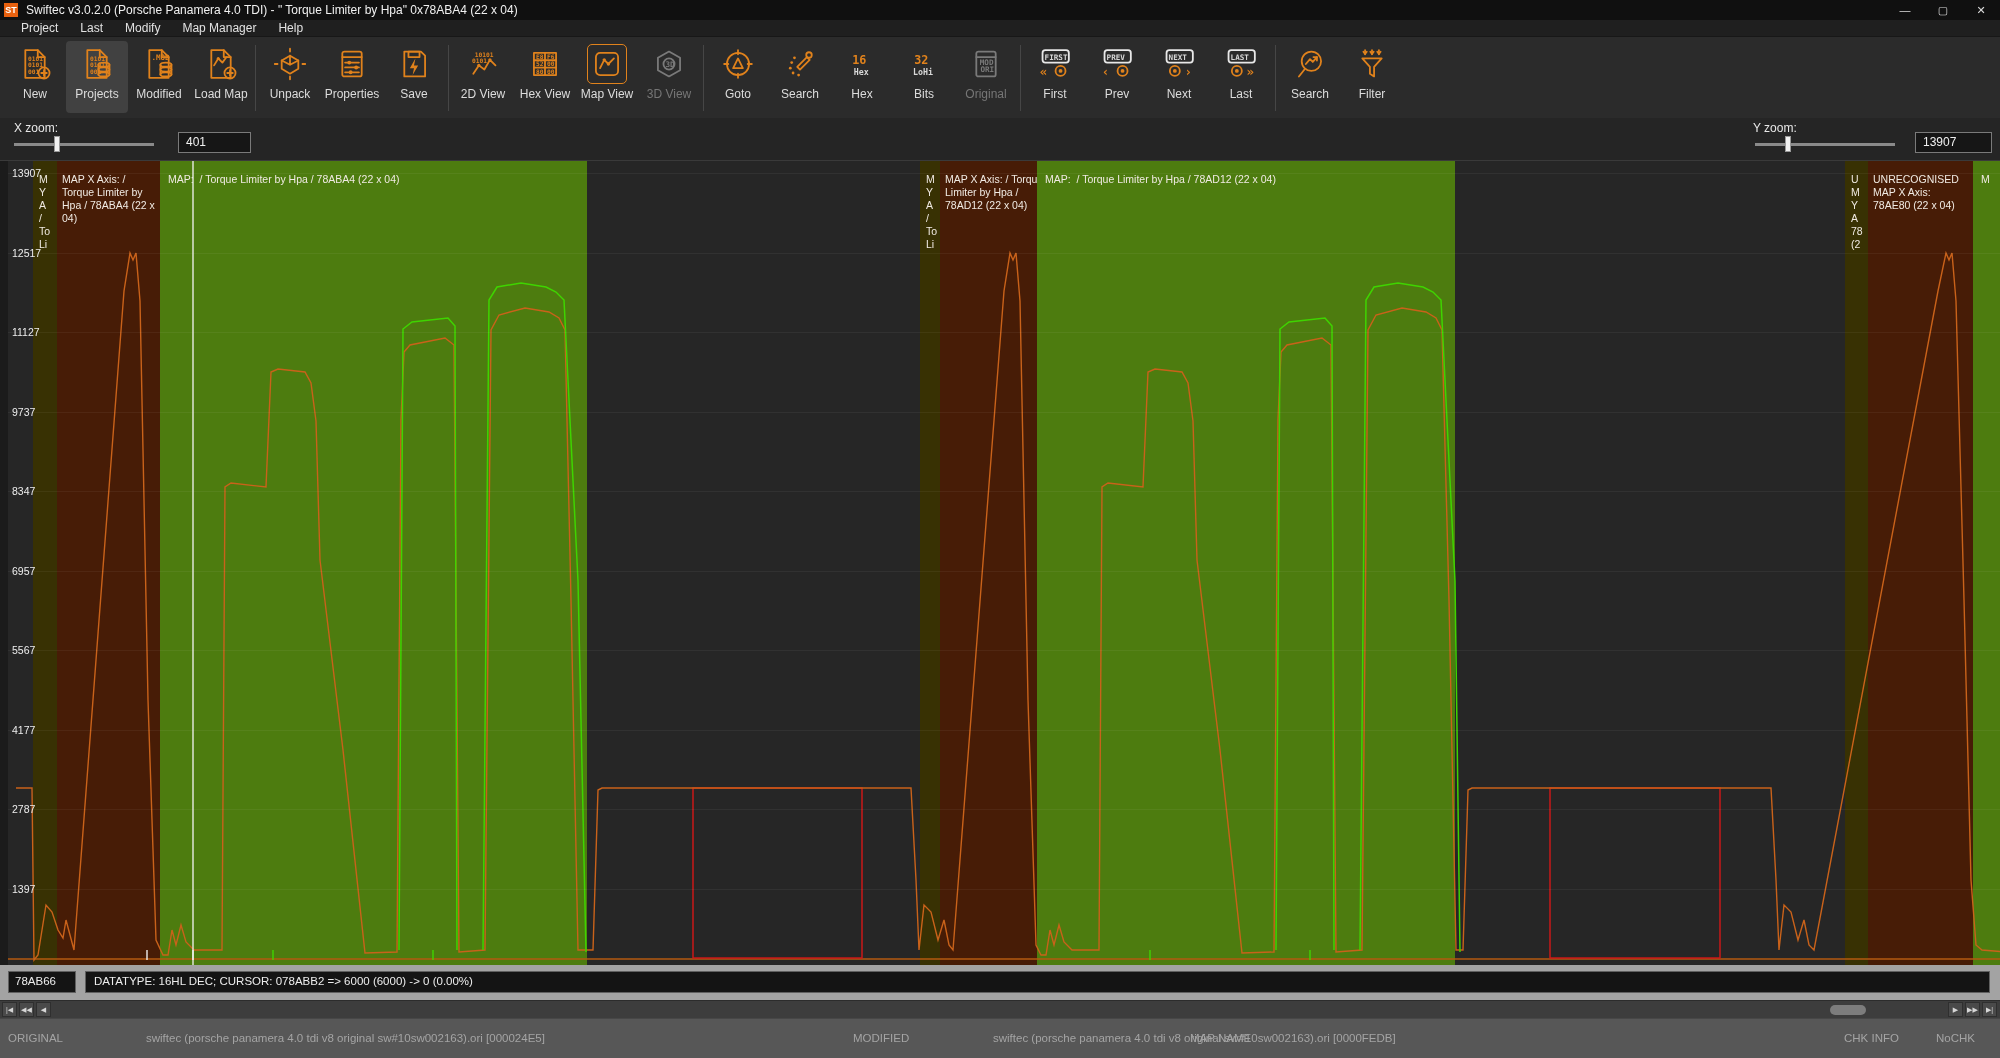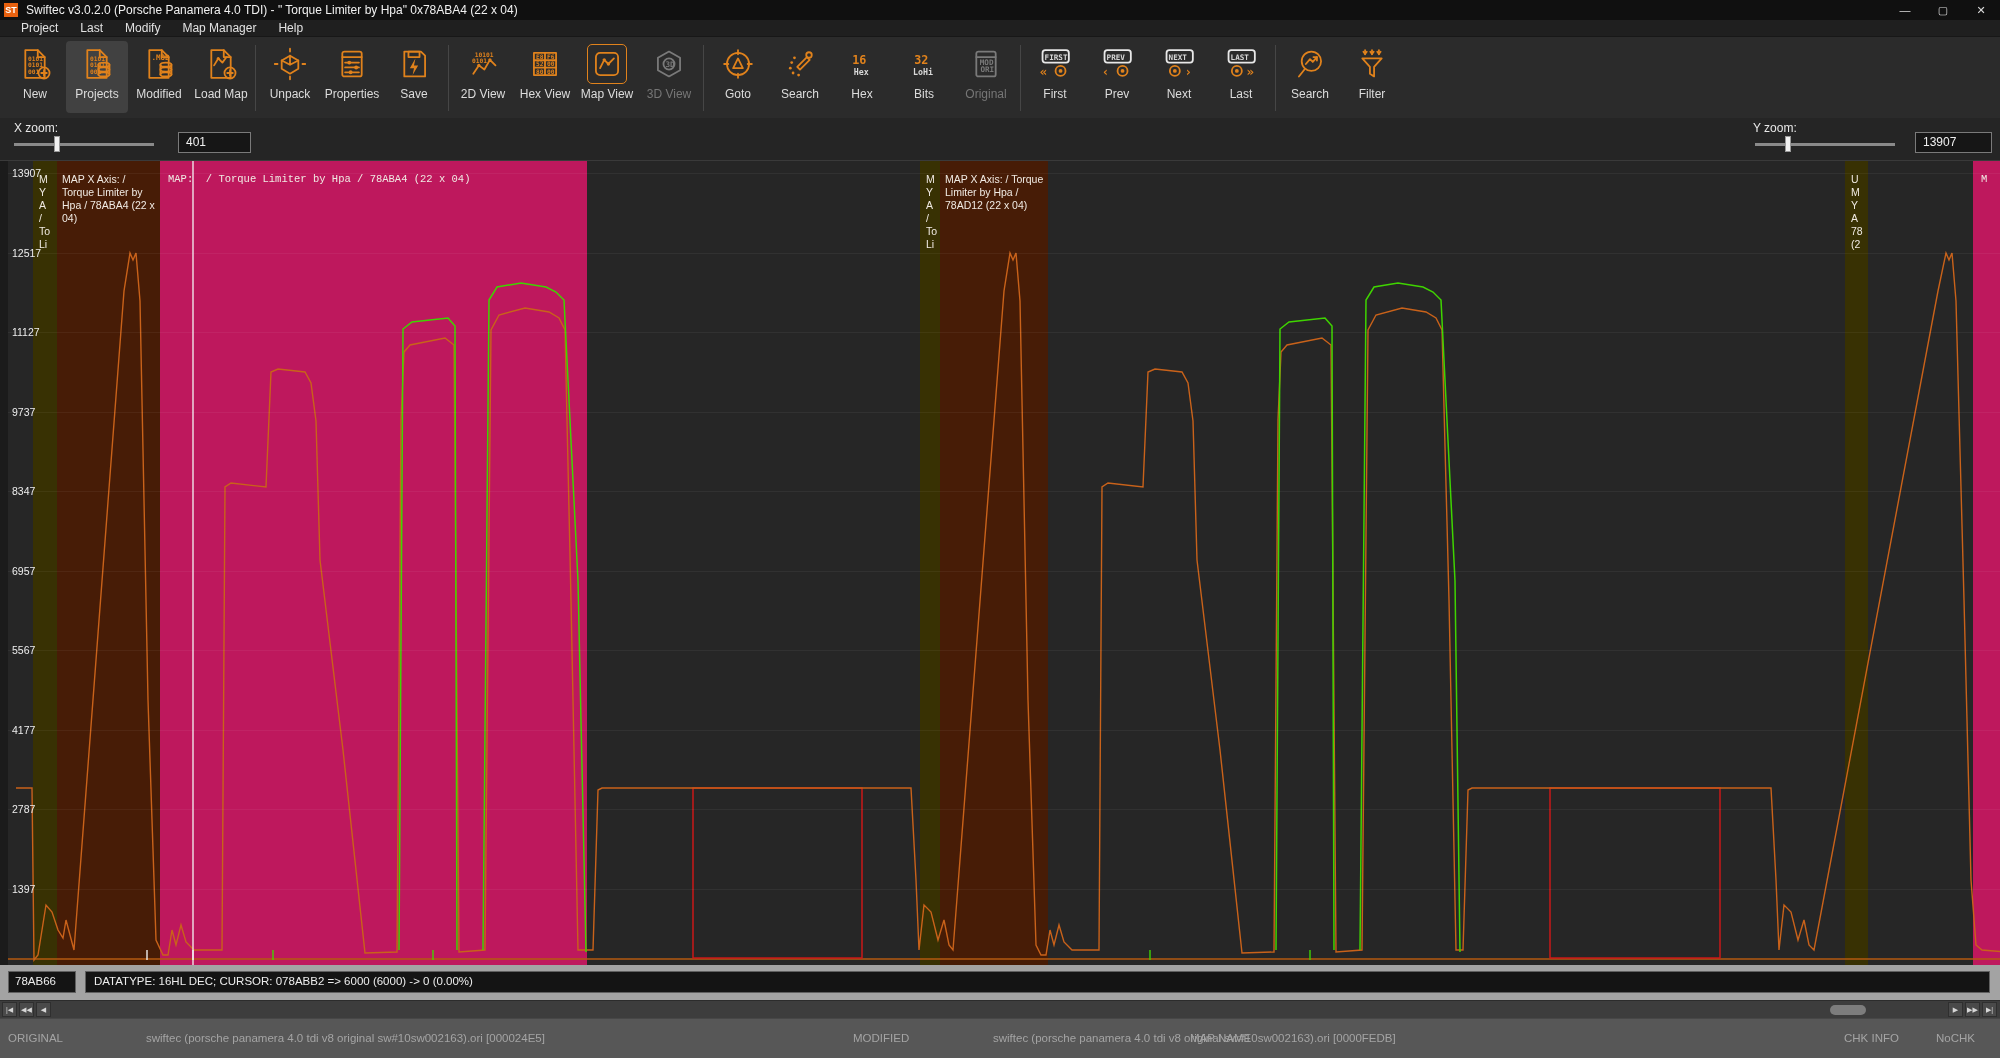--- a/index.html
+++ b/index.html
@@ -47,21 +47,21 @@
   .slider { position:absolute; height:16px; }
   .slider .track { position:absolute; left:0; right:0; top:7px; height:3px; background:#8a8a8a; }
   .slider .thumb { position:absolute; top:0; width:6px; height:16px; background:#f2f2f2; border:1px solid #999; }
   .zoom-box { position:absolute; height:21px; background:#161616; border:1px solid #7a7a7a;
     font-size:12px; color:#f0f0f0; padding:2px 0 0 7px; }
 
   
   .chart { position:relative; height:804px; background:#262626; overflow:hidden;
     border-left:8px solid #1b1b1b; }
   .panel { position:absolute; top:0; bottom:0; }
-  .panel.map-panel { background:#be185d;font-family:Liberation Mono, monospace; }
+  .panel.map-panel { background:#4d7c0f; }
   .panel.x-panel  { background:#471c06; }
   .panel.y-strip  { background:#383103; }
   .panel .hdr { font-size:10.5px; color:#f0eae3; padding:12px 4px 0 8px; line-height:13px; white-space:pre-wrap; }
   .panel.x-panel .hdr { padding-left:5px; white-space:normal; }
   .panel.y-strip .hdr { padding-left:6px; }
   .gridline { position:absolute; left:0; right:0; height:1px; background:rgba(255,255,255,0.05); }
   .axis-label { position:absolute; width:44px; text-align:left; left:4px; font-size:10.5px; color:#ececec; }
   .curves { position:absolute; inset:0; }
 
   
@@ -404,27 +404,33 @@
       <div class="hdr">M
 Y
 A
 /
 To
 Li</div>
     </div>
     <div class="panel x-panel" style="left: 932px; width: 108px;">
       <div class="hdr">MAP X Axis:  / Torque Limiter by Hpa / 78AD12 (22 x 04)</div>
     </div>
+    <div class="panel map-panel" style="left: 1029px; width: 418px;">
+      <div class="hdr">MAP:  / Torque Limiter by Hpa / 78AD12 (22 x 04)</div>
+    </div>
     <div class="panel y-strip" style="left: 1837px; width: 23px;">
       <div class="hdr">U
 M
 Y
 A
 78
 (2</div>
+    </div>
+    <div class="panel x-panel" style="left: 1860px; width: 105px;">
+      <div class="hdr">UNRECOGNISED MAP X Axis: 78AE80 (22 x 04)</div>
     </div>
     <div class="panel map-panel" style="left: 1965px; width: 27px;">
       <div class="hdr">M</div>
     </div>
     <svg class="curves" id="curves-svg" viewBox="0 0 1992 804" preserveAspectRatio="none">
       <line x1="0" y1="798" x2="1992" y2="798" stroke="#b55a10" stroke-width="1.6"></line>
       <rect x="685" y="627" width="169" height="170" fill="none" stroke="#d41717" stroke-width="1.4"></rect>
       <rect x="1542" y="627" width="170" height="170" fill="none" stroke="#d41717" stroke-width="1.4"></rect>
       <polyline points="8,627 24,627 26,799 30,794 38,744 44,751 50,769 55,777 58,759 62,774 66,789 116,130 122,92 125,99 128,92 132,140 140,539 148,779 155,794 160,794 164,769 168,784 173,764 178,781 186,789 214,789 217,326 223,322 258,326 263,211 270,208 297,211 303,222 308,260 312,399 335,589 357,792 389,791 393,259 396,191 402,184 437,177 446,184 451,791 477,789 483,169 491,154 517,147 541,151 551,157 557,169 563,439 570,789 585,789 590,629 594,627 903,627 908,719 911,789 916,744 923,751 930,779 936,759 941,784 945,789 996,130 1002,92 1005,99 1008,92 1012,140 1020,539 1028,784 1033,794 1038,794 1042,769 1046,784 1051,764 1056,781 1064,789 1091,789 1094,326 1100,322 1135,326 1140,211 1147,208 1174,211 1180,222 1185,260 1189,399 1212,589 1234,792 1266,791 1270,259 1273,191 1279,184 1314,177 1323,184 1328,791 1354,789 1360,169 1368,154 1394,147 1418,151 1428,157 1434,169 1441,439 1448,789 1455,789 1460,629 1464,627 1763,627 1768,719 1771,789 1776,744 1783,751 1790,779 1796,759 1801,784 1806,789 1930,130 1938,92 1941,99 1944,92 1948,140 1956,439 1963,719 1968,784 1974,789 1999,791" fill="none" stroke="#c9621a" stroke-width="1.4"></polyline>
       <polyline points="391,789 395,168 404,161 440,157 447,165 449,789" fill="none" stroke="#3fd400" stroke-width="1.5"></polyline>

